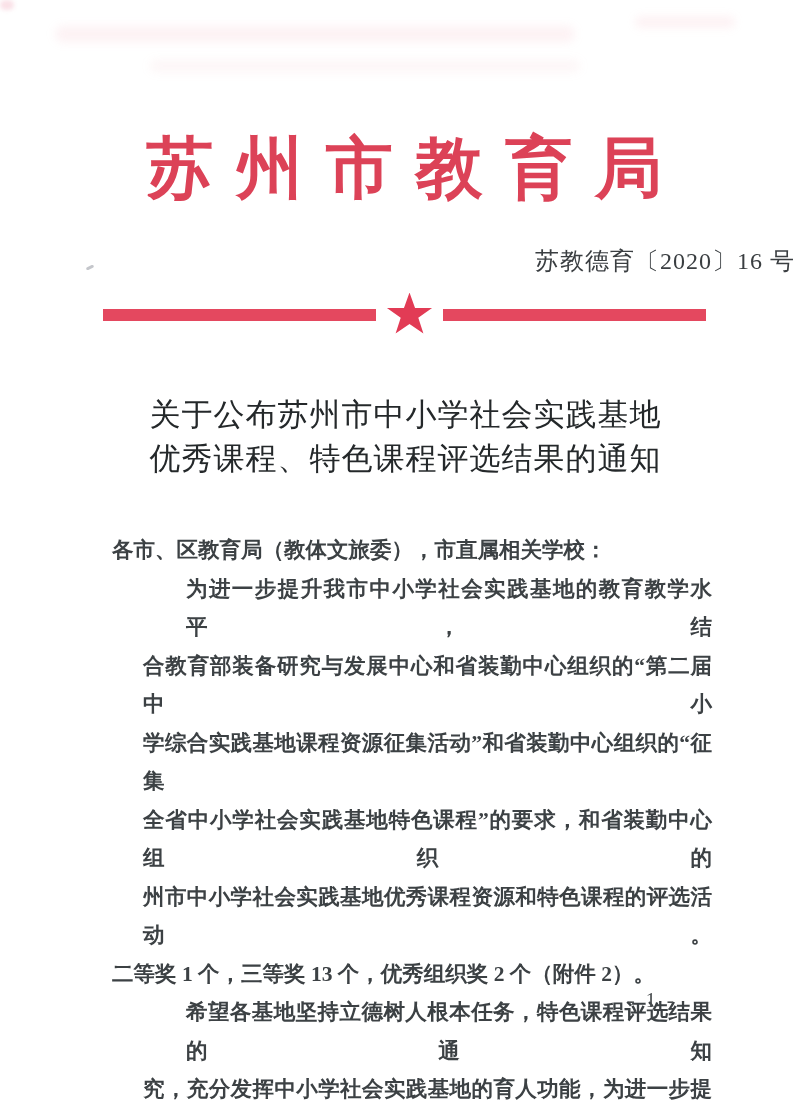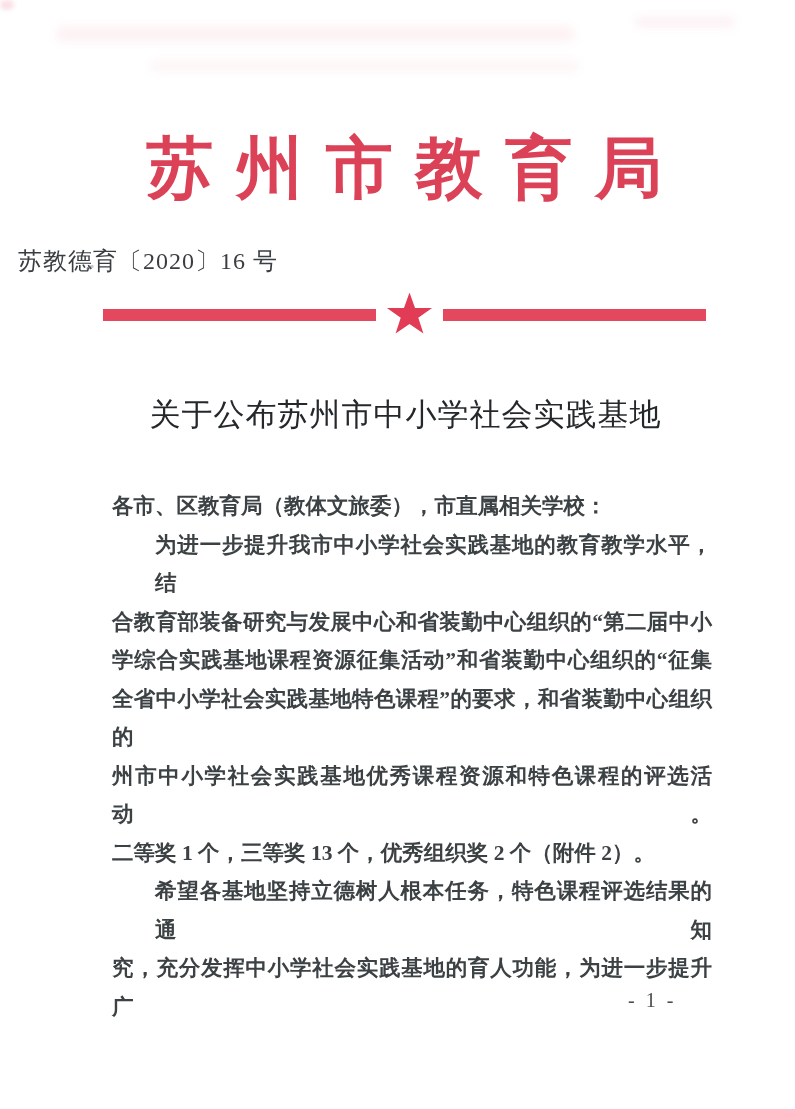--- a/index.html
+++ b/index.html
@@ -24,21 +24,21 @@
     margin:0; padding:128px 0 0 16px;
     text-align:center;
     color:#dc4257;
     font-size:67px; font-weight:700;
     letter-spacing:3px; line-height:80px;
     white-space:nowrap;
   }
 
   .doc-number {
     margin-top:38px; padding-left:18px;
-    text-align:left;
+    text-align:right;
     font-size:24px; color:#3a3e41; letter-spacing:1px;
     line-height:30px;
   }
 
   
   .divider {
     margin-top:16px; height:46px; padding-left:14px;
     display:flex; align-items:center; justify-content:center;
   }
   .divider .seg { height:12px; background:#e4485f; }
@@ -59,21 +59,21 @@
   }
 
   
   .body-text {
     position:relative;
     margin:50px 83px 0 112px;
     font-size:21.5px; color:#3c4144;
     line-height:38.5px;
   }
   .line { min-height:38.5px;font-weight:bold; }
-  .line.j { text-align:justify; text-align-last:justify; }
+  .line.j { text-align:justify; text-align-last:justify;margin-left:31px; }
   .line.ind { padding-left:43px; }
   .red { color:#cc2f3f; }
 
   
   .footer {
     position:absolute; top:988px; left:628px;
     font-size:20px; color:#4a4e50; letter-spacing:3px;
     line-height:24px;
   }
 </style>
@@ -93,20 +93,21 @@
   <div class="doc-number">苏教德育〔2020〕16 号</div>
 
   <div class="divider">
     <span class="seg left"></span>
     <span class="star"></span>
     <span class="seg right"></span>
   </div>
 
   <h2 class="doc-title">
     <div>关于公布苏州市中小学社会实践基地</div>
+    <div>优秀课程、特色课程评选结果的通知</div>
   </h2>
 
   <div class="body-text">
     <div class="line">各市、区教育局（教体文旅委），市直属相关学校：</div>
 
     <div class="line j ind">为进一步提升我市中小学社会实践基地的教育教学水平，结</div>
     <div class="line j">合教育部装备研究与发展中心和省装勤中心组织的“第二届中小</div>
     <div class="line j">学综合实践基地课程资源征集活动”和省装勤中心组织的“征集</div>
     <div class="line j">全省中小学社会实践基地特色课程”的要求，和省装勤中心组织的</div>
     <div class="line j">州市中小学社会实践基地优秀课程资源和特色课程的评选活动。</div>

